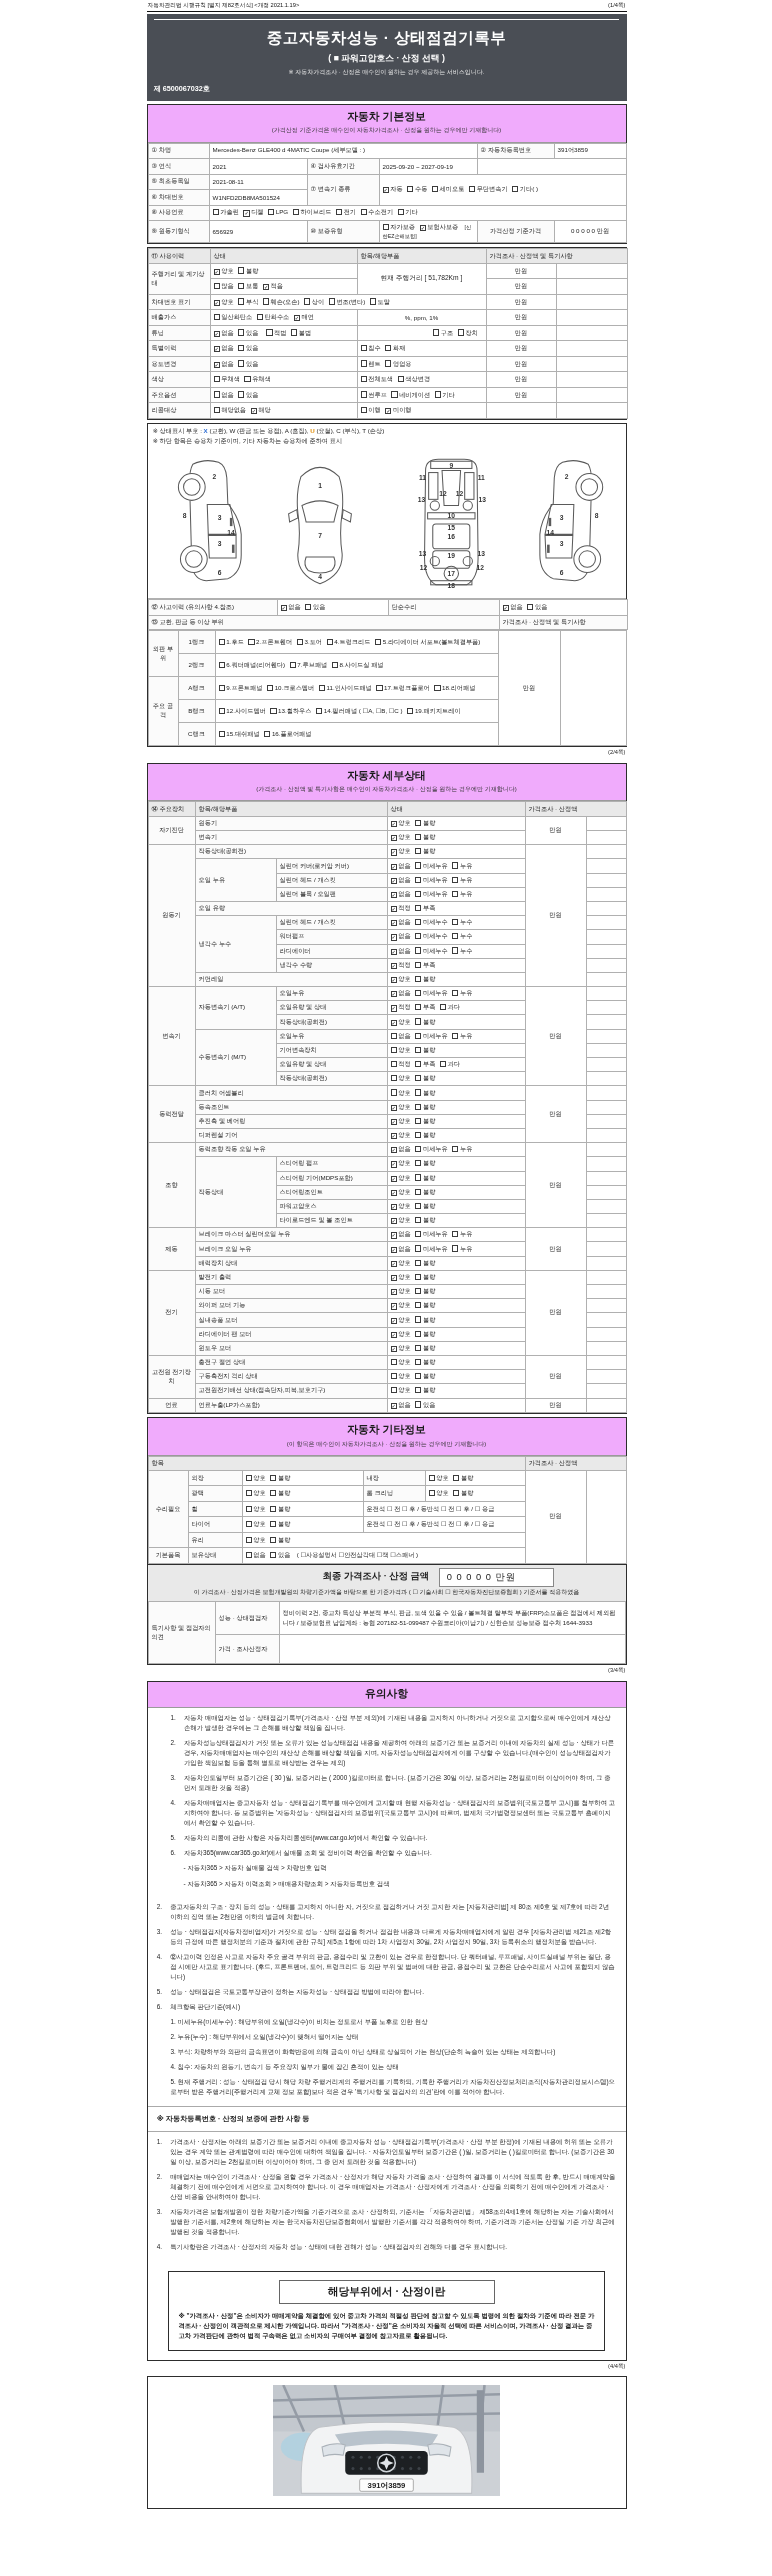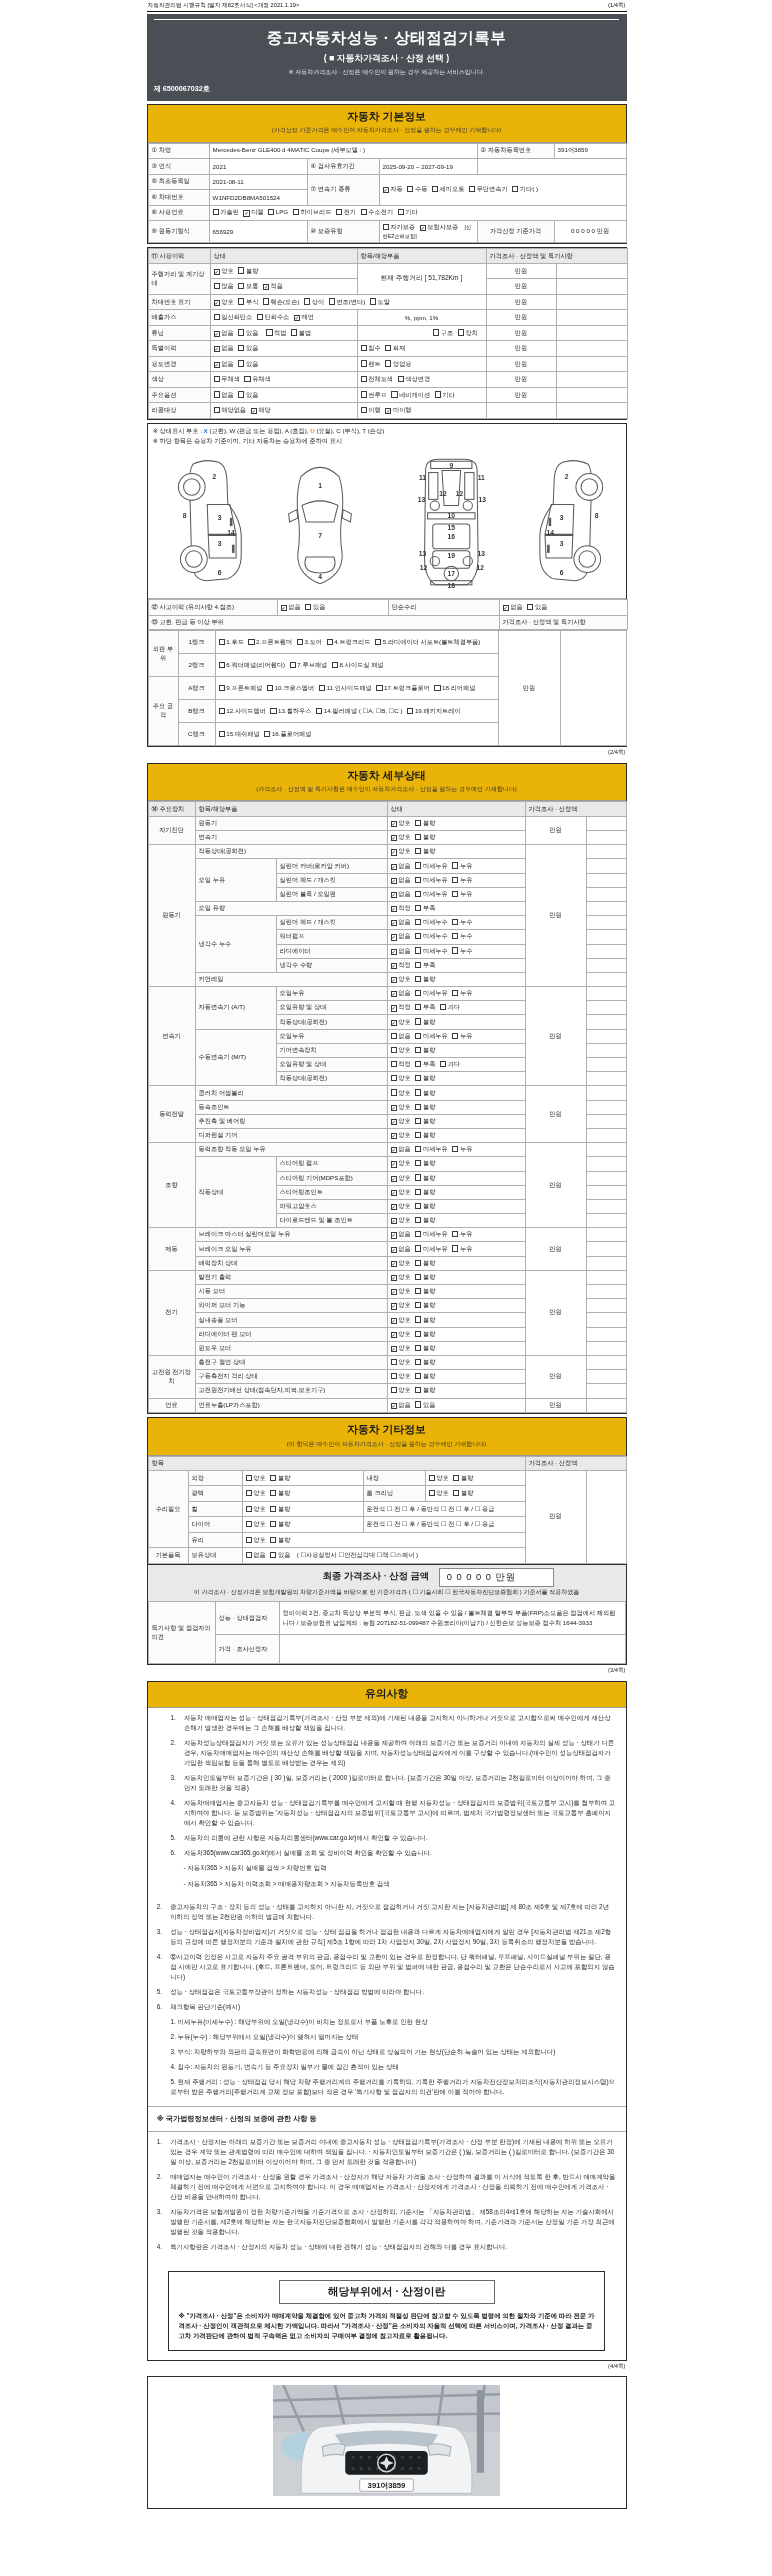--- a/index.html
+++ b/index.html
@@ -9,21 +9,21 @@
   .toprule { border-top:1px solid #111; margin-bottom:2.1px; }
 
   .band { background:#4a4e55; color:#fff; padding:5.2px 7.2px 6.2px 7.2px; }
   .band-inner-rule { border-top:1.5px solid #fff; margin-bottom:8.2px; }
   .band h1 { text-align:center; font-size:15.5px; font-weight:bold; letter-spacing:0.5px; }
   .band .sub { text-align:center; font-size:8.8px; margin-top:4.1px; font-weight:bold; }
   .band .note { text-align:center; font-size:6px; margin-top:3.1px; color:#e8e8e8; }
   .band .docno { font-size:7.2px; font-weight:bold; margin-top:7.2px; }
 
   .sec { border:1px solid #2d2d2d; background:#fff; margin-top:3.1px; }
-  .sechead { background:#eab308; padding:5.2px 4.1px 6.2px 4.1px; border-bottom:0.5px solid #9a9a9a; }
+  .sechead { background:#f0abfc; padding:5.2px 4.1px 6.2px 4.1px; border-bottom:0.5px solid #9a9a9a; }
   .sechead .t { text-align:center; font-size:10.8px; font-weight:bold; }
   .sechead .s { text-align:center; font-size:6px; margin-top:2.6px; color:#333; }
 
   table { border-collapse:collapse; width:100%; table-layout:fixed; }
   td, th { border:0.5px solid #b0b0b0; font-size:6.2px; padding:2.1px 3.1px; vertical-align:middle; background:#fff; text-align:left; font-weight:normal; }
   th { background:#e9e9e9; }
   .lab { background:#fbfbfb; }
   .ctr { text-align:center; }
   .price-cell { text-align:center; }
   .blank-cell { background:#fff; }
@@ -67,21 +67,21 @@
 
   <div class="topstrip">
     <span>자동차관리법 시행규칙 [별지 제82호서식] &lt;개정 2021.1.19&gt;</span>
     <span>(1/4쪽)</span>
   </div>
   <div class="toprule"></div>
 
   <div class="band">
     <div class="band-inner-rule"></div>
     <h1>중고자동차성능 · 상태점검기록부</h1>
-    <div class="sub">( ■ 자동차가격조사 · 산정 선택 )</div>
+    <div class="sub">( ■ 파워고압호스 · 산정 선택 )</div>
     <div class="note">※ 자동차가격조사 · 산정은 매수인이 원하는 경우 제공하는 서비스입니다.</div>
     <div class="docno">제 6500067032호</div>
   </div>
 
   <div class="sec">
     <div class="sechead">
       <div class="t">자동차 기본정보</div>
       <div class="s">(가격산정 기준가격은 매수인이 자동차가격조사 · 산정을 원하는 경우에만 기재합니다)</div>
     </div>
     <table>
@@ -769,21 +769,21 @@
         <div class="notice-item indent">
           <span>3.  부식: 차량하부와 외판의 금속표면이 화학반응에 의해 금속이 아닌 상태로 상실되어 가는 현상(단순히 녹슬어 있는 상태는 제외합니다)</span>
         </div>
         <div class="notice-item indent">
           <span>4.  침수: 자동차의 원동기, 변속기 등 주요장치 일부가 물에 잠긴 흔적이 있는 상태</span>
         </div>
         <div class="notice-item indent">
           <span>5.  현재 주행거리 : 성능 · 상태점검 당시 해당 차량 주행거리계의 주행거리를 기록하되, 기록한 주행거리가 자동차전산정보처리조직(자동차관리정보시스템)으로부터 받은 주행거리(주행거리계 교체 정보 포함)보다 적은 경우 '특기사항 및 점검자의 의견'란에 이를 적어야 합니다.</span>
         </div>
       </div>
-    <div class="notice-head" style="border-top:0.5px solid #aaa">※ 국가법령정보센터 · 산정의 보증에 관한 사항 등</div>
+    <div class="notice-head" style="border-top:0.5px solid #aaa">※ 자동차등록번호 · 산정의 보증에 관한 사항 등</div>
     <div class="notice-body" id="notice-c">
         <div class="notice-item">
           <span class="num">1.</span>
           <span>가격조사 · 산정자는 아래의 보증기간 또는 보증거리 이내에 중고자동차 성능 · 상태점검기록부(가격조사 · 산정 부분 한정)에 기재된 내용에 허위 또는 오류가 있는 경우 계약 또는 관계법령에 따라 매수인에 대하여 책임을 집니다.  ·  자동차인도일부터 보증기간은 (      )일, 보증거리는 (      )킬로미터로 합니다. (보증기간은 30일 이상, 보증거리는 2천킬로미터 이상이어야 하며, 그 중 먼저 도래한 것을 적용합니다)</span>
         </div>
         <div class="notice-item">
           <span class="num">2.</span>
           <span>매매업자는 매수인이 가격조사 · 산정을 원할 경우 가격조사 · 산정자가 해당 자동차 가격을 조사 · 산정하여 결과를 이 서식에 적도록 한 후, 반드시 매매계약을 체결하기 전에 매수인에게 서면으로 고지하여야 합니다. 이 경우 매매업자는 가격조사 · 산정자에게 가격조사 · 산정을 의뢰하기 전에 매수인에게 가격조사 · 산정 비용을 안내하여야 합니다.</span>
         </div>
         <div class="notice-item">

